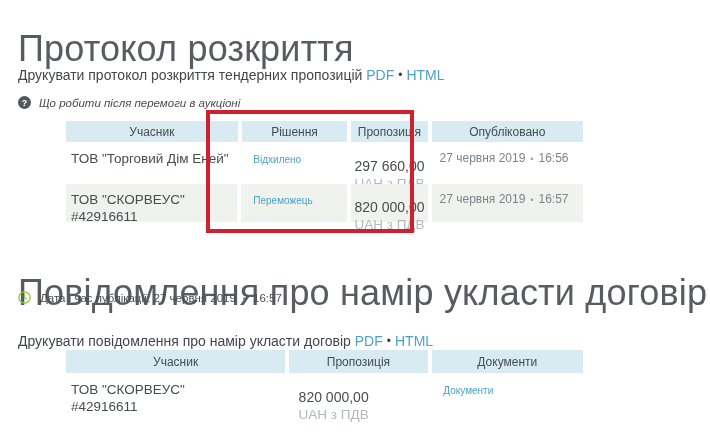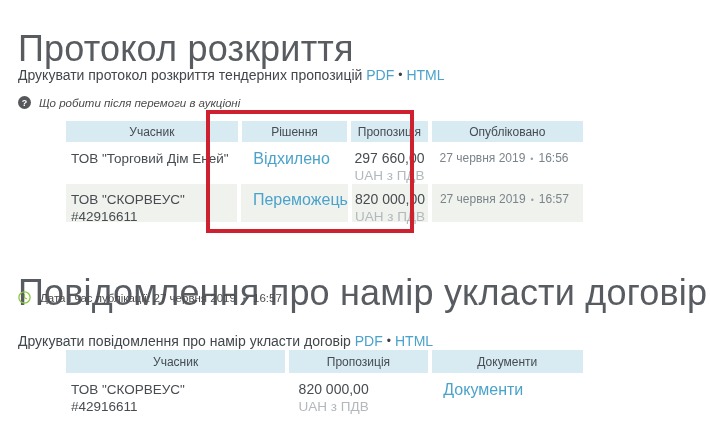--- a/index.html
+++ b/index.html
@@ -63,22 +63,22 @@
   .t1 .tbody-row .c4{padding-left:8px;font-size:12px;color:#7b848b;}
   .t2 .tbody-row .c2{padding-left:10px;}
   .t2 .tbody-row .c3{padding-left:12px;}
   .row1{height:40px;}
   .row2{height:38px;}
   .row2 .cell{background:#f0f2ee;}
   .t2 .tbody-row{height:46px;}
   .muted{color:#b2b8bc;}
   .cell .line{display:block;}
   .date-dot{color:#9aa1a6;font-size:9px;margin:0 5px;}
-  .decision-link{font-size:16px;}
-  .amount{font-size:14px;}
+  .decision-link{font-size:10px;}
+  .amount{font-size:14px;margin-top:8px;}
   .highlight-box{
     left:206px;top:110px;width:208px;height:123px;
     border:4px solid #ce2130;box-sizing:border-box;
     pointer-events:none;
   }
   .clock-icon{flex:0 0 13px;display:inline-flex;}
 </style>
 </head>
 <body>
 

